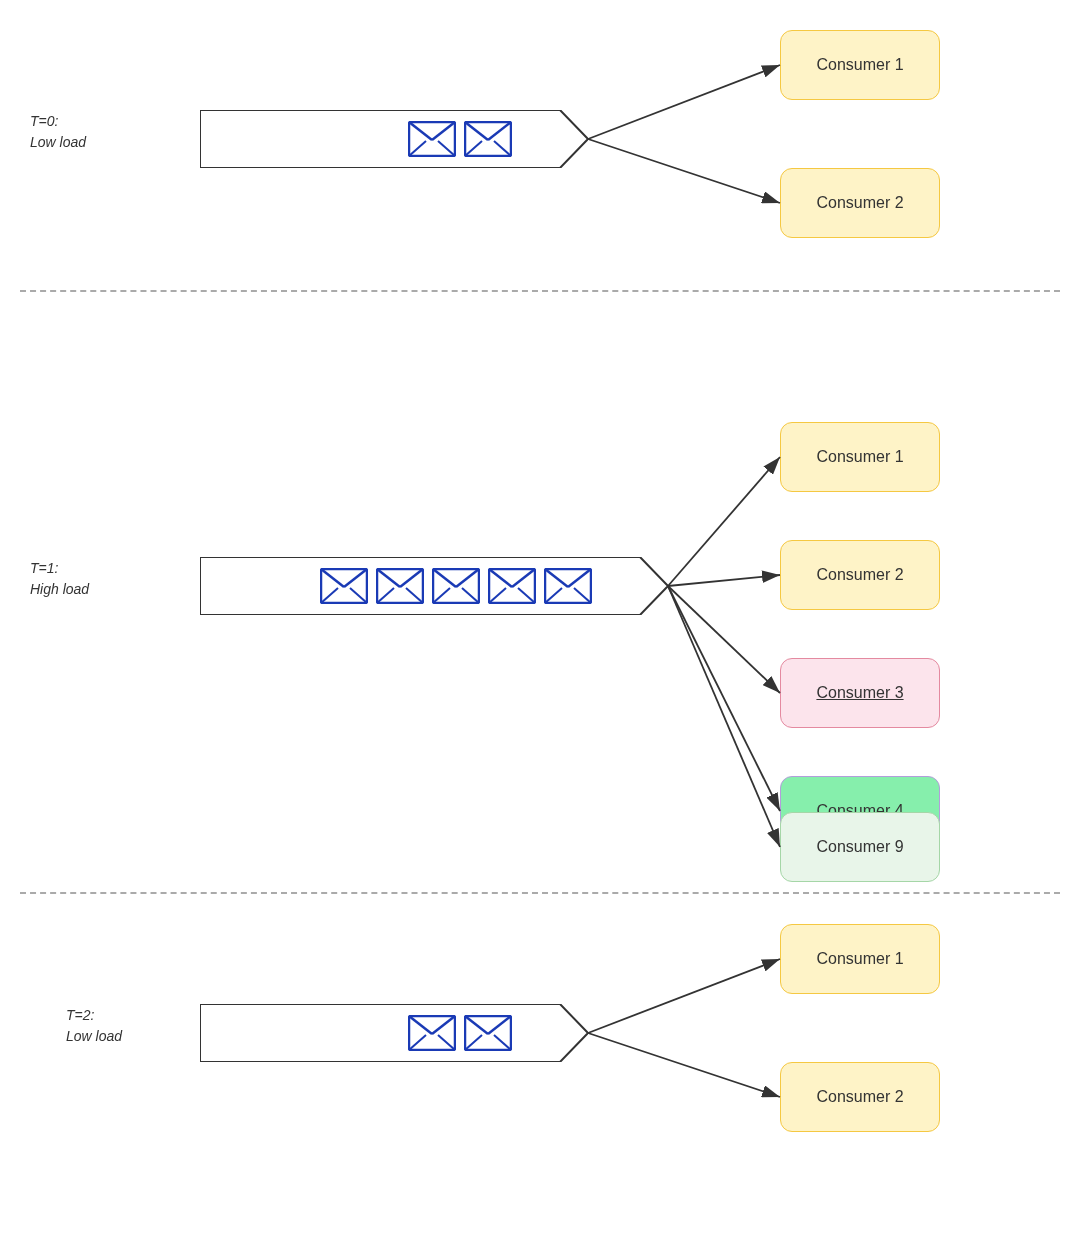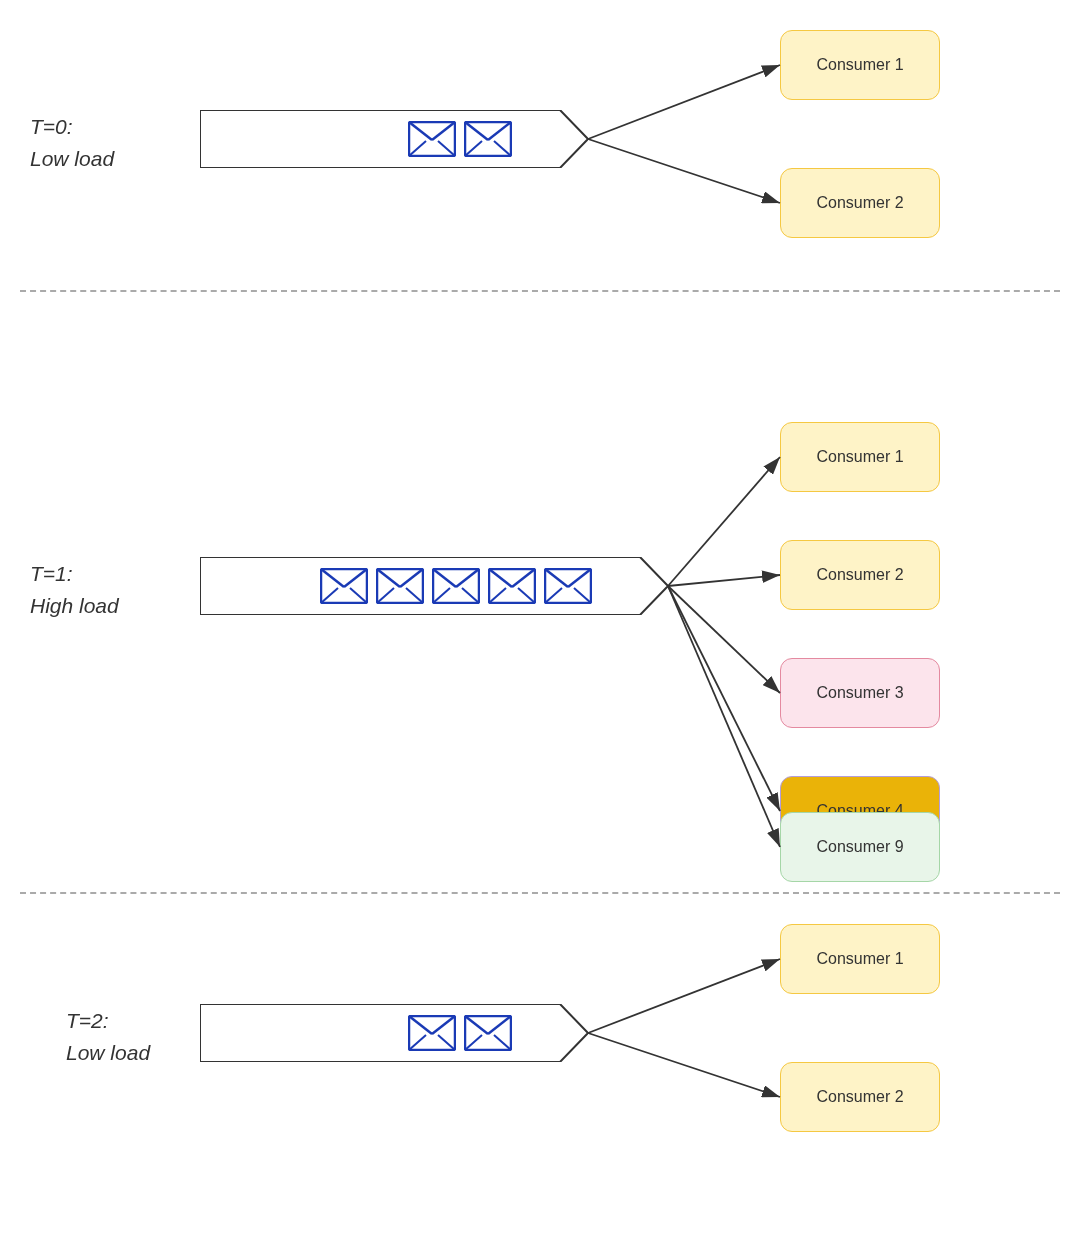--- a/index.html
+++ b/index.html
@@ -18,21 +18,21 @@
     .divider {
       border: none;
       border-top: 2px dashed #aaa;
       margin: 0 20px;
     }
 
     .label {
       position: absolute;
       left: 30px;
       font-style: italic;
-      font-size: 21px;
+      font-size: 14px;
       color: #333;
       line-height: 1.5;
     }
 
     
     .envelope {
       width: 48px;
       height: 36px;
       display: inline-flex;
       align-items: center;
@@ -49,21 +49,21 @@
       border: 1.5px solid #ccc;
       display: flex;
       align-items: center;
       justify-content: center;
       font-size: 16px;
       color: #333;
     }
 
     .consumer-yellow { background: #fef3c7; border-color: #f5c842; }
     .consumer-pink   { background: #fce4ec; border-color: #e48aa0; }
-    .consumer-purple { background: #eab308; border-color: #b39ddb; }
+    .consumer-purple { background: #86efac; border-color: #b39ddb; }
     .consumer-green  { background: #e8f5e9; border-color: #a5d6a7; }
 
     
   </style>
 </head>
 <body>
 
 <div id="app">
     <div class="diagram-section" style="height: 290px; position: relative;">
       <div class="label" style="top: 111px;"><span>T=0:</span><br><span>Low load</span></div>
@@ -158,21 +158,21 @@
     <line x1="47" y1="1" x2="24" y2="19" stroke="#1a3ab5" stroke-width="2.5"></line>
     <line x1="1" y1="35" x2="18" y2="20" stroke="#1a3ab5" stroke-width="2"></line>
     <line x1="47" y1="35" x2="30" y2="20" stroke="#1a3ab5" stroke-width="2"></line>
   </svg>
             </div>
           </div>
         </div>
       </div>
       <div class="consumer-box consumer-yellow" style="left: 780px; top: 130px;">Consumer 1</div>
       <div class="consumer-box consumer-yellow" style="left: 780px; top: 248px;">Consumer 2</div>
-      <div class="consumer-box consumer-pink" style="left: 780px; top: 366px;">Consumer 3</div>
+      <div class="consumer-box consumer-pink" style="left: 780px; top: 366px; text-decoration: underline;">Consumer 3</div>
       <div class="consumer-box consumer-purple" style="left: 780px; top: 484px;">Consumer 4</div>
       <div class="consumer-box consumer-green" style="left: 780px; top: 520px;">Consumer 9</div>
       <svg style="position: absolute; left: 0px; top: 0px; width: 100%; height: 100%; overflow: visible; pointer-events: none;">
         <defs>
           <marker id="arrowhead-t1" markerWidth="10" markerHeight="7" refX="10" refY="3.5" orient="auto">
             <polygon points="0 0, 10 3.5, 0 7" fill="#333"></polygon>
           </marker>
         </defs>
         <line x1="668" y1="294" x2="780" y2="165" stroke="#333" stroke-width="1.8" marker-end="url(#arrowhead-t1)"></line>
         <line x1="668" y1="294" x2="780" y2="283" stroke="#333" stroke-width="1.8" marker-end="url(#arrowhead-t1)"></line>

